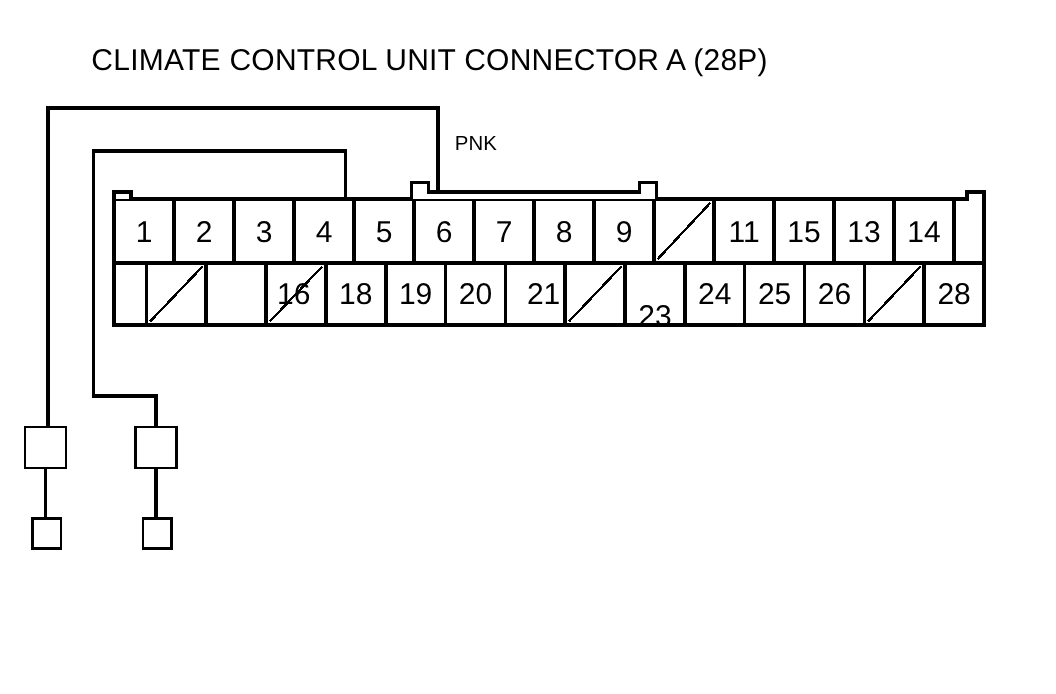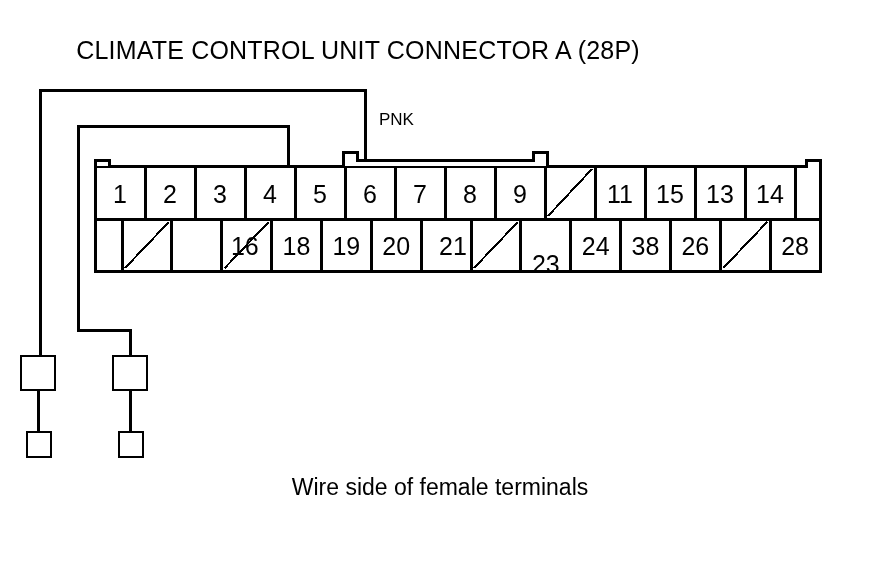--- a/index.html
+++ b/index.html
@@ -120,21 +120,21 @@
       <div class="pinnum" style="left: 670px; top: 193.5px;">15</div>
       <div class="pinnum" style="left: 720px; top: 193.5px;">13</div>
       <div class="pinnum" style="left: 770px; top: 193.5px; text-align: right;">14</div>
       <div class="pinnum" style="left: 196.786px; top: 246px; margin-left: 48px;">16</div>
       <div class="pinnum" style="left: 296.5px; top: 246px;">18</div>
       <div class="pinnum" style="left: 346.357px; top: 246px;">19</div>
       <div class="pinnum" style="left: 396.214px; top: 246px;">20</div>
       <div class="pinnum" style="left: 453px; top: 246px;">21</div>
       <div class="pinnum" style="left: 545.786px; top: 264px;">23</div>
       <div class="pinnum" style="left: 595.643px; top: 246px; text-align: right;">24</div>
-      <div class="pinnum" style="left: 645.5px; top: 246px;">38</div>
+      <div class="pinnum" style="left: 645.5px; top: 246px;">25</div>
       <div class="pinnum" style="left: 695.357px; top: 246px;">26</div>
       <div class="pinnum" style="left: 795.071px; top: 246px;">28</div>
     </div>
 
   <div class="wlabel" id="pnk-label">PNK</div>
 
   <svg width="880" height="578">
     <g fill="#ffffff" stroke="#000000" stroke-width="2" shape-rendering="crispEdges">
       <g>
         <rect x="21" y="356" width="34" height="34"></rect>
@@ -142,14 +142,13 @@
         <rect x="27" y="432" width="24" height="25"></rect>
       </g>
       <g>
         <rect x="113" y="356" width="34" height="34"></rect>
         <line x1="130" y1="390" x2="130" y2="432" stroke-width="3"></line>
         <rect x="119" y="432" width="24" height="25"></rect>
       </g>
     </g>
   </svg>
 
-  <div class="cap">Wire side of female terminals</div>
 </div>
 
 </body></html>

